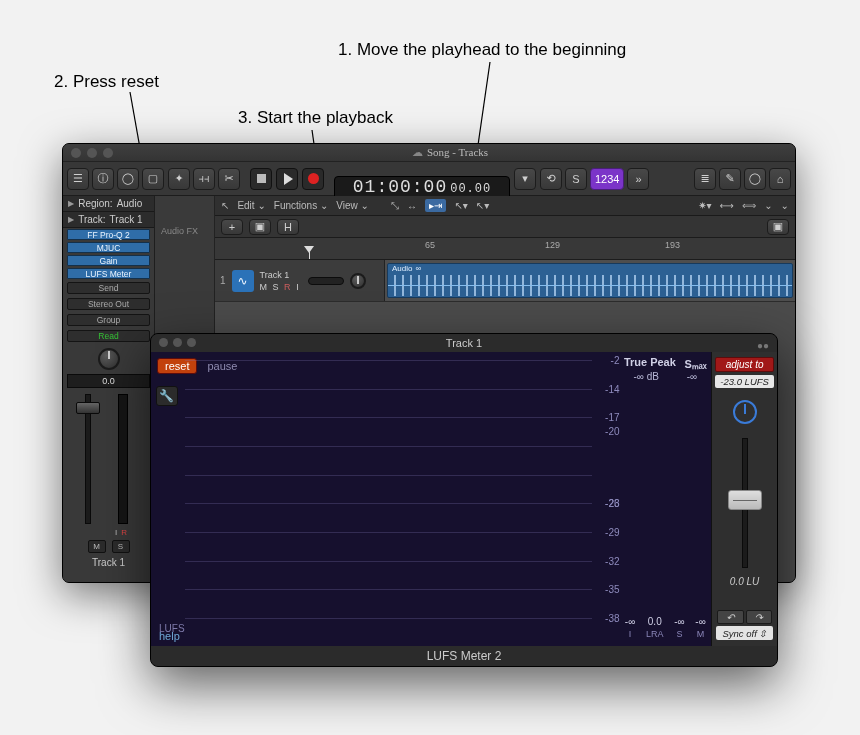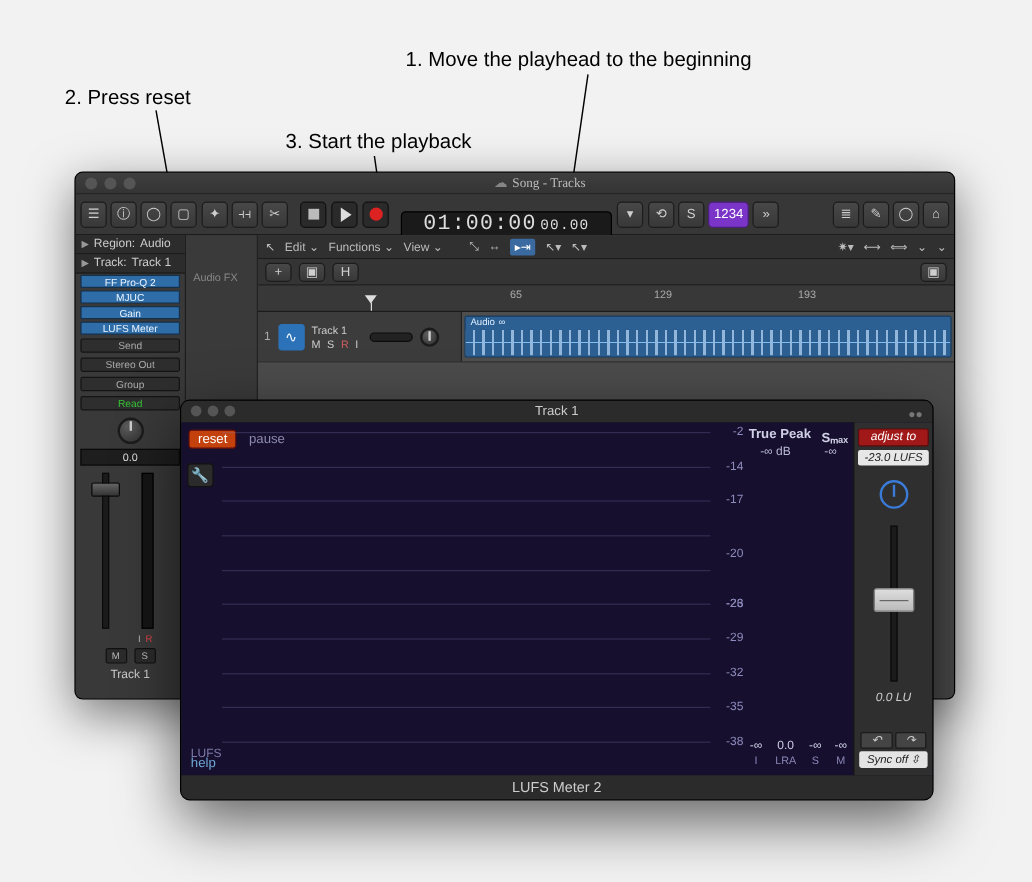--- a/index.html
+++ b/index.html
@@ -298,21 +298,21 @@
       <div class="wrench">🔧</div>
       <div class="graph">
 
       <div class="gline" style="top: 2px;"></div>
             <div class="glabel" style="top: 2px;">-2</div>
             <div class="gline" style="top: 30.6667px;"></div>
             <div class="glabel" style="top: 30.6667px;">-14</div>
             <div class="gline" style="top: 59.3333px;"></div>
             <div class="glabel" style="top: 59.3333px;">-17</div>
             <div class="gline" style="top: 88px;"></div>
-            <div class="glabel" style="top: 104px;">-20</div>
+            <div class="glabel" style="top: 73px;">-20</div>
             <div class="gline" style="top: 116.667px;"></div>
             <div class="glabel" style="top: 116.667px; margin-top: 28px;">-23</div>
             <div class="gline" style="top: 145.333px;"></div>
             <div class="glabel" style="top: 145.333px;">-26</div>
             <div class="gline" style="top: 174px;"></div>
             <div class="glabel" style="top: 174px;">-29</div>
             <div class="gline" style="top: 202.667px;"></div>
             <div class="glabel" style="top: 202.667px;">-32</div>
             <div class="gline" style="top: 231.333px;"></div>
             <div class="glabel" style="top: 231.333px;">-35</div>

